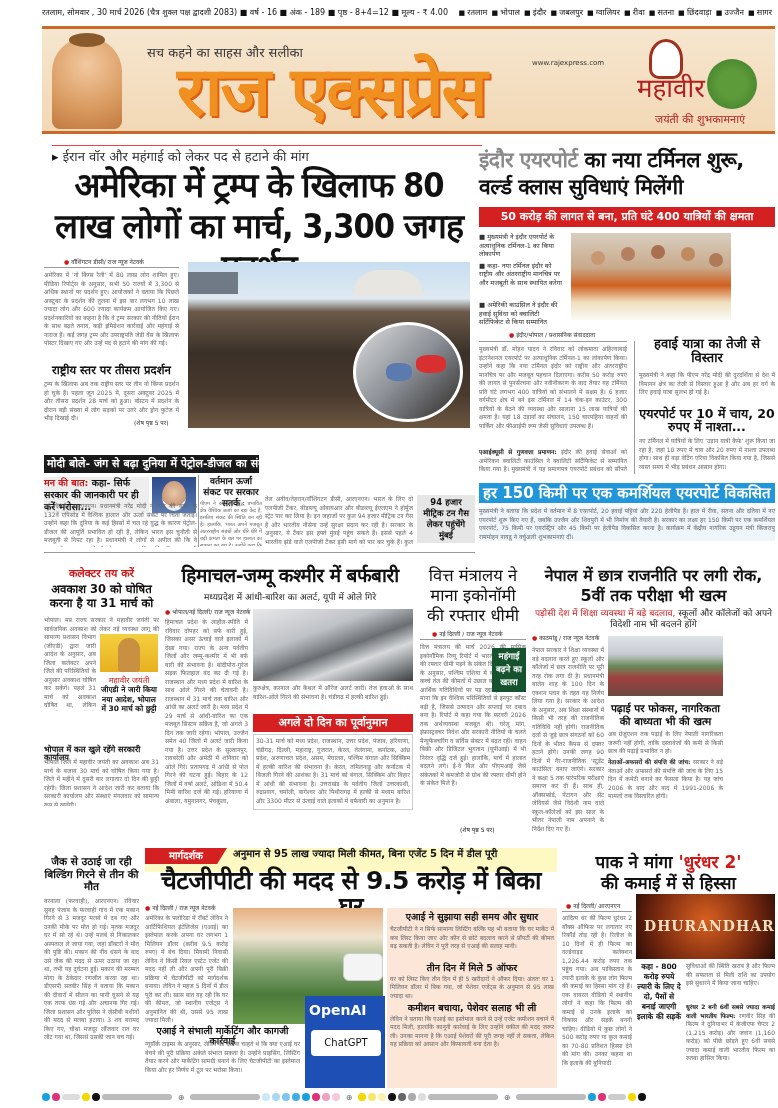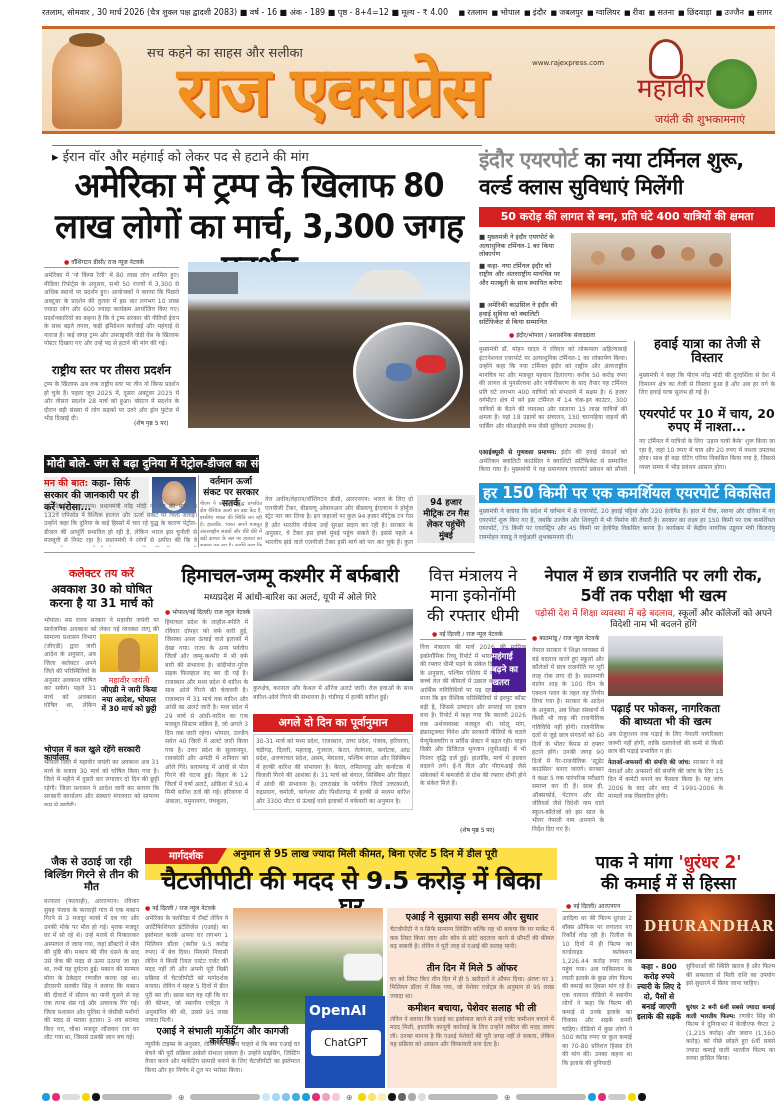--- a/index.html
+++ b/index.html
@@ -161,42 +161,42 @@
   <div class="abs txt" style="left:88px;top:118px;width:160px;height:28px">कुरुक्षेत्र, करनाल और कैथल में ऑरेंज अलर्ट जारी। तेज हवाओं के साथ बारिश-ओले गिरने की संभावना है। चंडीगढ़ में हल्की बारिश हुई।</div>
   <div class="abs redbar" style="left:88px;top:148px;width:160px;height:18px;font-size:11px;line-height:18px">अगले दो दिन का पूर्वानुमान</div>
   <div class="abs txt" style="left:88px;top:168px;width:160px;height:76px;border:1px solid #ccc;padding:2px">30-31 मार्च को मध्य प्रदेश, राजस्थान, उत्तर प्रदेश, पंजाब, हरियाणा, चंडीगढ़, दिल्ली, महाराष्ट्र, गुजरात, केरल, तेलंगाना, कर्नाटक, आंध्र प्रदेश, अरुणाचल प्रदेश, असम, मेघालय, पश्चिम बंगाल और सिक्किम में हल्की बारिश की संभावना है। केरल, तमिलनाडु और कर्नाटक में बिजली गिरने की आशंका है। 31 मार्च को बंगाल, सिक्किम और बिहार में आंधी की संभावना है। उत्तराखंड के पर्वतीय जिलों उत्तरकाशी, रुद्रप्रयाग, चमोली, बागेश्वर और पिथौरागढ़ में हल्की से मध्यम बारिश और 3300 मीटर से ऊंचाई वाले इलाकों में बर्फबारी का अनुमान है।</div>
 </div>
 
 <div class="abs" style="left:420px;top:566px;width:106px;height:275px">
   <div class="abs" style="left:0;top:0;width:106px;font-size:16.5px;text-align:center;line-height:20px;color:#111">वित्त मंत्रालय ने माना इकोनॉमी की रफ्तार धीमी</div>
   <div class="abs byline" style="left:12px;top:64px">नई दिल्ली / राज न्यूज नेटवर्क</div>
   <div class="abs rule" style="left:0;top:73px;width:106px;height:1px"></div>
   <div class="abs txt" style="left:0;top:77px;width:106px;height:190px">वित्त मंत्रालय की मार्च 2026 की मासिक इकोनॉमिक रिव्यू रिपोर्ट में भारतीय अर्थव्यवस्था की रफ्तार धीमी पड़ने के संकेत दिए गए हैं। रिपोर्ट के अनुसार, पश्चिम एशिया में बढ़ते तनाव और कच्चे तेल की कीमतों में उछाल का असर देश की आर्थिक गतिविधियों पर पड़ रहा है। मंत्रालय ने माना कि इन वैश्विक परिस्थितियों से इनपुट कॉस्ट बढ़ी है, जिससे उत्पादन और सप्लाई पर दबाव बना है। रिपोर्ट में कहा गया कि फरवरी 2026 तक अर्थव्यवस्था मजबूत थी। घरेलू मांग, इंफ्रास्ट्रक्चर निवेश और सरकारी नीतियों के चलते मैन्युफैक्चरिंग व सर्विस सेक्टर में बढ़त रही। वाहन बिक्री और डिजिटल भुगतान (यूपीआई) में भी निरंतर वृद्धि दर्ज हुई। हालांकि, मार्च में हालात बदलने लगे। ई-वे बिल और पीएमआई जैसे संकेतकों में कमजोरी से ग्रोथ की रफ्तार धीमी होने के संकेत मिले हैं।</div>
-  <div class="abs hd" style="left:72px;top:82px;width:34px;height:44px;background:#4c1d95;color:#fff;font-size:8.5px;line-height:13px;padding-top:2px">महंगाई बढ़ने का खतरा</div>
+  <div class="abs hd" style="left:72px;top:82px;width:34px;height:44px;background:#14532d;color:#fff;font-size:8.5px;text-align:center;line-height:13px;padding-top:2px">महंगाई बढ़ने का खतरा</div>
   <div class="abs" style="left:40px;top:260px;font-size:6px;color:#222">(शेष पृष्ठ 5 पर)</div>
 </div>
 
 <div class="abs" style="left:532px;top:566px;width:243px;height:275px">
   <div class="abs hd" style="left:0;top:0;width:243px;font-size:16px;text-align:center;line-height:20px">नेपाल में छात्र राजनीति पर लगी रोक, 5वीं तक परीक्षा भी खत्म</div>
   <div class="abs" style="left:0;top:42px;width:243px;font-size:9px;text-align:center;line-height:11px;color:#222"><span class="red">पड़ोसी देश में शिक्षा व्यवस्था में बड़े बदलाव,</span> <span>स्कूलों और कॉलेजों को अपने विदेशी नाम भी बदलने होंगे</span></div>
   <div class="abs byline" style="left:0;top:68px">काठमांडू / राज न्यूज नेटवर्क</div>
   <div class="abs txt" style="left:0;top:80px;width:72px;height:190px">नेपाल सरकार ने शिक्षा व्यवस्था में बड़े बदलाव करते हुए स्कूलों और कॉलेजों में छात्र राजनीति पर पूरी तरह रोक लगा दी है। प्रधानमंत्री बालेन शाह के 100 दिन के एक्शन प्लान के तहत यह निर्णय लिया गया है। सरकार के आदेश के अनुसार, अब शिक्षा संस्थानों में किसी भी तरह की राजनीतिक गतिविधि नहीं होगी। राजनीतिक दलों से जुड़े छात्र संगठनों को 60 दिनों के भीतर कैंपस से दफ्तर हटाने होंगे। उनकी जगह 90 दिनों में गैर-राजनीतिक 'स्टूडेंट काउंसिल' बनाए जाएंगे। सरकार ने कक्षा 5 तक पारंपरिक परीक्षाएं समाप्त कर दी हैं। साथ ही, ऑक्सफोर्ड, पेंटागन और सेंट जेवियर्स जैसे विदेशी नाम वाले स्कूल-कॉलेजों को इस साल के भीतर नेपाली नाम अपनाने के निर्देश दिए गए हैं।</div>
   <div class="abs img" style="left:76px;top:70px;width:115px;height:60px;background:linear-gradient(180deg,#dfe3e8 0%,#c8ccd2 30%,#6a8a5a 50%,#a04040 70%,#6a4a40 100%)"></div>
   <div class="abs hd" style="left:76px;top:136px;width:115px;font-size:10.5px;text-align:center;line-height:13px">पढ़ाई पर फोकस, नागरिकता की बाध्यता भी की खत्म</div>
   <div class="abs txt" style="left:76px;top:164px;width:115px;height:26px">अब ग्रेजुएशन तक पढ़ाई के लिए नेपाली नागरिकता जरूरी नहीं होगी, ताकि दस्तावेजों की कमी से किसी छात्र की पढ़ाई प्रभावित न हो।</div>
   <div class="abs txt" style="left:76px;top:192px;width:115px;height:50px"><b style="color:#222">नेताओं-अफसरों की संपत्ति की जांच:</b> <span>सरकार ने बड़े नेताओं और अफसरों की संपत्ति की जांच के लिए 15 दिन में कमेटी बनाने का फैसला किया है। यह जांच 2006 के बाद और बाद में 1991-2006 के मामलों तक विस्तारित होगी।</span></div>
 </div>
 
 <div class="abs" style="left:44px;top:855px;width:95px;height:230px">
   <div class="abs hd" style="left:0;top:0;width:95px;font-size:10.5px;text-align:center;line-height:12.5px;font-weight:bold;color:#111">जैक से उठाई जा रही बिल्डिंग गिरने से तीन की मौत</div>
   <div class="abs txt" style="left:0;top:42px;width:95px;height:185px">बरनाला (फरवाही), आरएनएन। रविवार सुबह पंजाब के फरवाही गांव में एक मकान गिरने से 3 मजदूर मलबे में दब गए और उनकी मौके पर मौत हो गई। मृतक मजदूर घर में सो रहे थे। उन्हें मलबे से निकालकर अस्पताल ले जाया गया, जहां डॉक्टरों ने मौत की पुष्टि की। मकान की नींव धंसने के बाद उसे जैक की मदद से ऊपर उठाया जा रहा था, तभी यह दुर्घटना हुई। मकान की मरम्मत मोगा के ठेकेदार रणजीत करवा रहा था। डीएसपी सतबीर सिंह ने बताया कि मकान की दीवारों में सीलन का पानी घुसने से यह एक तरफ धंस गई और अचानक गिर गई। जिला प्रशासन और पुलिस ने जेसीबी मशीनों की मदद से मलबा हटाया। 3 शव बरामद किए गए, चौथा मजदूर लॉजवार रात घर लौट गया था, जिससे उसकी जान बच गई।</div>
 </div>
 
 <div class="abs" style="left:145px;top:848px;width:412px;height:240px">
-  <div class="abs" style="left:0;top:0;width:412px;height:32px;background:#fde047">
+  <div class="abs" style="left:0;top:0;width:412px;height:24px;background:#fef9c3">
     <div class="abs redbar" style="left:0;top:0;width:82px;height:16px;font-size:10px;line-height:16px;clip-path:polygon(0 0,100% 0,88% 100%,0 100%)">मार्गदर्शक</div>
     <div class="abs hd" style="left:88px;top:1px;width:324px;font-size:10px;white-space:nowrap">अनुमान से 95 लाख ज्यादा मिली कीमत, बिना एजेंट 5 दिन में डील पूरी</div>
   </div>
   <div class="abs hd" style="left:0;top:20px;width:412px;font-size:25px;text-align:center;letter-spacing:-0.5px">चैटजीपीटी की मदद से 9.5 करोड़ में बिका घर</div>
   <div class="abs byline" style="left:0;top:56px">नई दिल्ली / राज न्यूज नेटवर्क</div>
   <div class="abs txt" style="left:0;top:66px;width:83px;height:108px">अमेरिका के फ्लोरिडा में रॉबर्ट लेविन ने आर्टिफिशियल इंटेलिजेंस (एआई) का इस्तेमाल करके अपना घर लगभग 1 मिलियन डॉलर (करीब 9.5 करोड़ रुपए) में बेच दिया। मियामी निवासी लेविन ने किसी रियल एस्टेट एजेंट की मदद नहीं ली और अपनी पूरी बिक्री प्रक्रिया में चैटजीपीटी को मार्गदर्शक बनाया। लेविन ने महज 5 दिनों में डील पूरी कर ली। खास बात यह रही कि घर की कीमत, जो स्थानीय एजेंट्स ने अनुमानित की थी, उससे 95 लाख ज्यादा मिली।</div>
   <div class="abs img" style="left:88px;top:60px;width:150px;height:116px;background:linear-gradient(180deg,#e8b080 0%,#f0e4d0 25%,#8aa878 50%,#4a7a3a 75%,#6a9a4a 100%)">
     <div class="abs" style="left:110px;top:45px;width:40px;height:28px;border-radius:6px;background:#f4f4f4;border:1px solid #ccc"></div>
   </div>
   <div class="abs" style="left:160px;top:148px;width:80px;height:92px;background:#1e4fb4">

